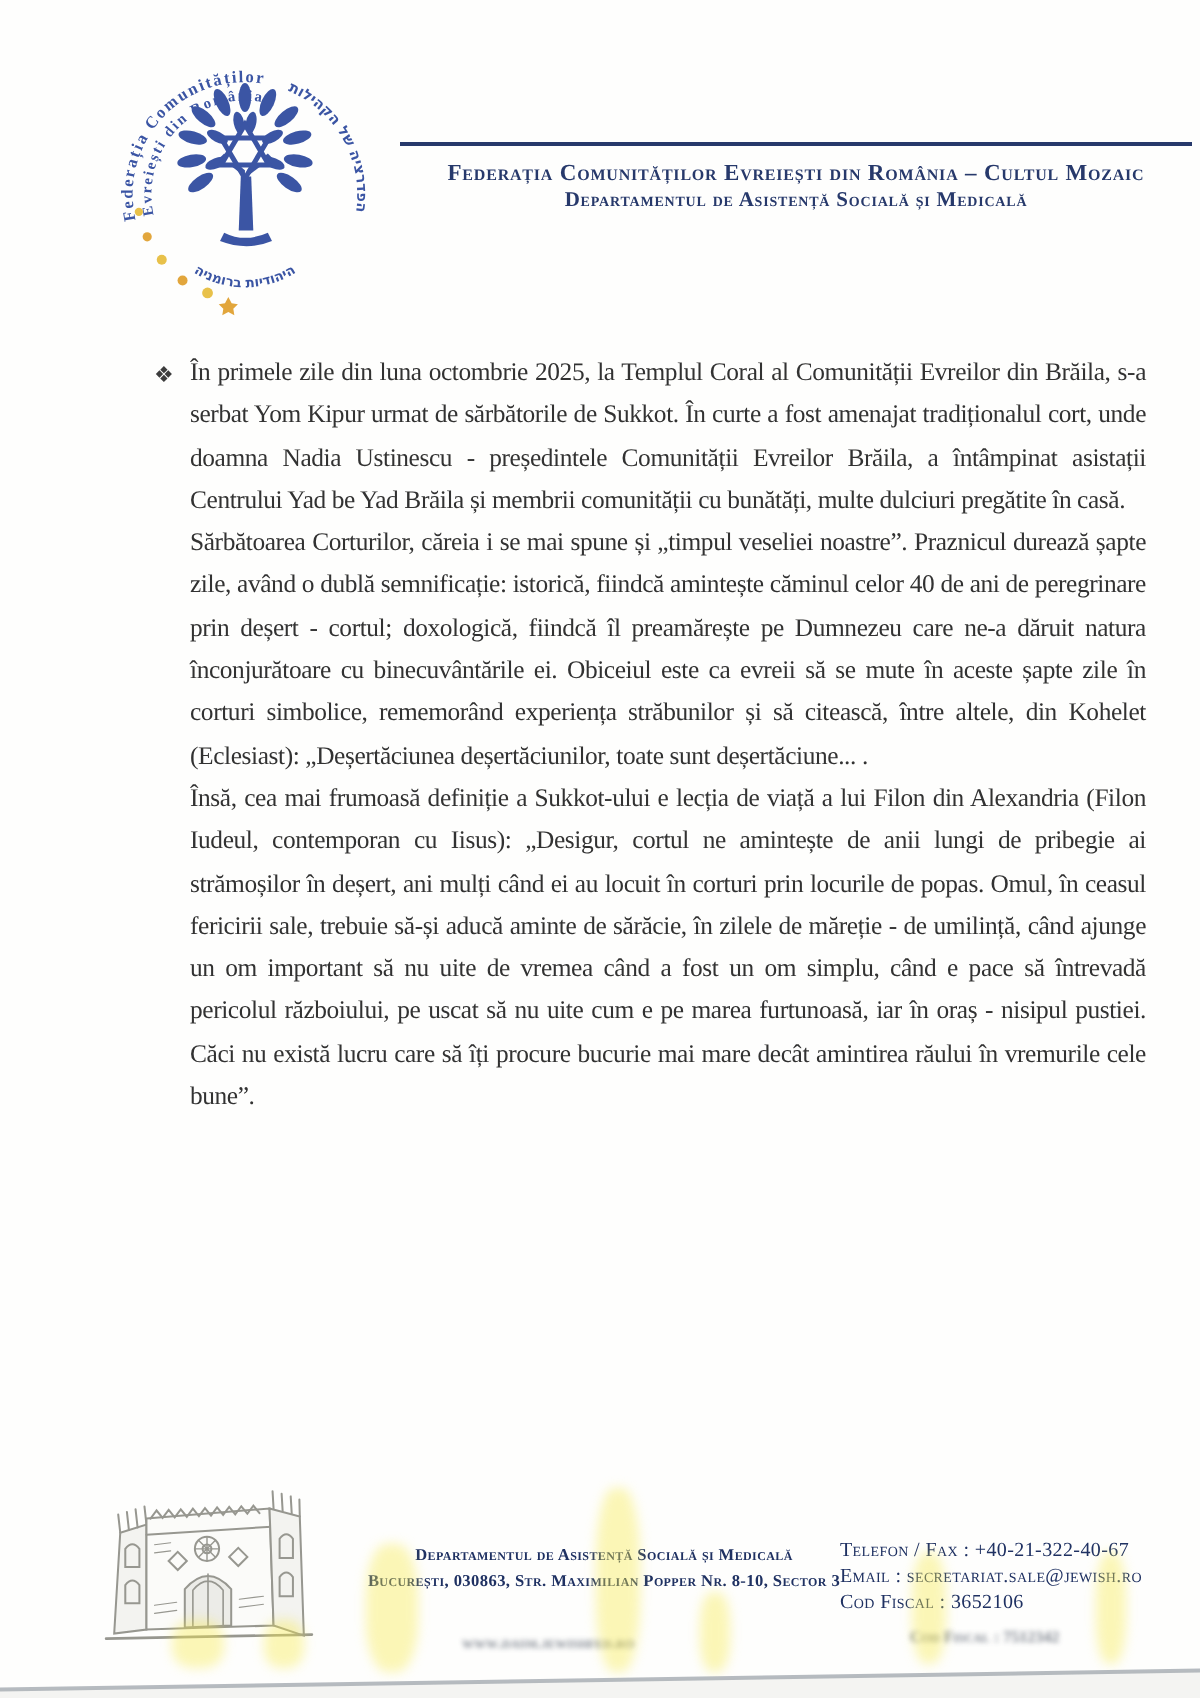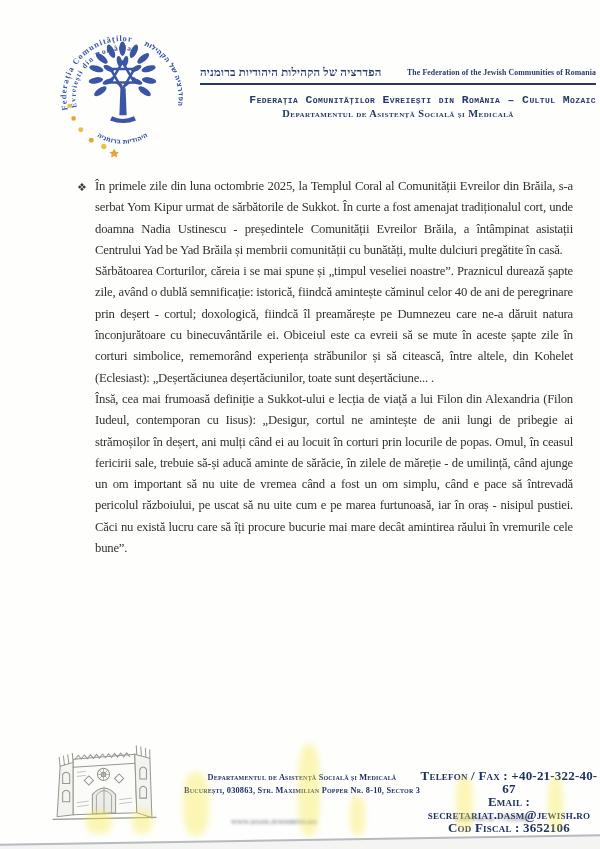--- a/index.html
+++ b/index.html
@@ -10,22 +10,22 @@
   }
 
   
   .logo { position:absolute; left:58px; top:30px; width:130px; height:130px; }
   .head-right { position:absolute; left:200px; top:66px; width:396px; }
   .lang-row { display:flex; justify-content:space-between; align-items:flex-end; }
   .hebrew-name { font-size:11.5px; font-weight:bold; color:#27396b; direction:rtl; letter-spacing:.2px; }
   .english-name { font-size:7.8px; font-weight:bold; color:#27396b; letter-spacing:.1px; padding-bottom:1px; }
   .head-rule { border-top:2px solid #27396b; margin-top:5px; }
   .org-line1 {
-    margin-top:8px; text-align:right; color:#27396b; font-weight:bold;
-    font-size:11.5px; font-variant:small-caps; letter-spacing:.4px;font-family:Liberation Mono, monospace;
+    margin-top:8px; text-align:center; color:#27396b; font-weight:bold;
+    font-size:11.5px; font-variant:small-caps; letter-spacing:.4px;
   }
   .org-line2 {
     margin-top:2px; text-align:center; color:#27396b; font-weight:bold;
     font-size:10.5px; font-variant:small-caps; letter-spacing:.4px;
   }
 
   
   .letter-body {
     position:absolute; left:95px; top:176px; width:478px;
     font-size:12.7px; line-height:21.3px; color:#323232;
@@ -38,23 +38,23 @@
   }
 
   
   .building { position:absolute; left:46px; top:736px; width:116px; height:96px; }
   .f-center {
     position:absolute; left:172px; top:771px; width:260px; text-align:center;
     color:#1f3162; font-weight:bold; font-variant:small-caps;
     font-size:8.3px; line-height:13px; letter-spacing:.2px;
   }
   .f-right {
-    position:absolute; left:420px; top:769px; width:178px; text-align:center;
-    color:#1f3162; font-weight:bold; font-variant:small-caps;
-    font-size:13px; line-height:13px; letter-spacing:.2px;
+    position:absolute; left:420px; top:769px; width:178px; text-align:left;
+    color:#1f3162; font-weight:normal; font-variant:small-caps;
+    font-size:10px; line-height:13px; letter-spacing:.2px;
   }
   .ghost {
     position:absolute; color:#5f6673; font-weight:bold; font-variant:small-caps;
     font-size:8px; filter:blur(1.4px); opacity:.8; white-space:nowrap;
   }
   .ghost-center { left:231px; top:817px; }
   .ghost-right  { left:455px; top:814px; }
 
   .streak {
     position:absolute; background:rgba(247,235,75,.4);
@@ -165,24 +165,20 @@
       <circle cx="44" cy="112" r="2.6" fill="#e8c14a"></circle>
       <circle cx="32" cy="106" r="2.4"></circle>
       <circle cx="22" cy="96" r="2.4" fill="#e8c14a"></circle>
       <circle cx="15" cy="85" r="2.2"></circle>
       <circle cx="11" cy="73" r="2" fill="#e8c14a"></circle>
       <path d="M54 114 l1.6 3 3 .4 -2.2 2.2 .5 3.1 -2.9 -1.5 -2.9 1.5 .5 -3.1 -2.2 -2.2 3 -.4 z" fill="#e2a63c"></path>
     </g>
   </svg>
 
   <div class="head-right">
-    <div class="lang-row">
-      <span class="hebrew-name">הפדרציה של הקהילות היהודיות ברומניה</span>
-      <span class="english-name">The Federation of the Jewish Communities of Romania</span>
-    </div>
     <div class="head-rule"></div>
     <div class="org-line1">Federația Comunităților Evreiești din România – Cultul Mozaic</div>
     <div class="org-line2">Departamentul de Asistență Socială și Medicală</div>
   </div>
 
   <div class="letter-body">
     <span class="bullet">❖</span>
     <p>În primele zile din luna octombrie 2025, la Templul Coral al Comunității Evreilor din Brăila, s-a serbat Yom Kipur urmat de sărbătorile de Sukkot. În curte a fost amenajat tradiționalul cort, unde doamna Nadia Ustinescu - președintele Comunității Evreilor Brăila, a întâmpinat asistații Centrului Yad be Yad Brăila și membrii comunității cu bunătăți, multe dulciuri pregătite în casă.</p>
     <p>Sărbătoarea Corturilor, căreia i se mai spune și „timpul veseliei noastre”. Praznicul durează șapte zile, având o dublă semnificație: istorică, fiindcă amintește căminul celor 40 de ani de peregrinare prin deșert - cortul; doxologică, fiindcă îl preamărește pe Dumnezeu care ne-a dăruit natura înconjurătoare cu binecuvântările ei. Obiceiul este ca evreii să se mute în aceste șapte zile în corturi simbolice, rememorând experiența străbunilor și să citească, între altele, din Kohelet (Eclesiast): „Deșertăciunea deșertăciunilor, toate sunt deșertăciune... .</p>
     <p>Însă, cea mai frumoasă definiție a Sukkot-ului e lecția de viață a lui Filon din Alexandria (Filon Iudeul, contemporan cu Iisus): „Desigur, cortul ne amintește de anii lungi de pribegie ai strămoșilor în deșert, ani mulți când ei au locuit în corturi prin locurile de popas. Omul, în ceasul fericirii sale, trebuie să-și aducă aminte de sărăcie, în zilele de măreție - de umilință, când ajunge un om important să nu uite de vremea când a fost un om simplu, când e pace să întrevadă pericolul războiului, pe uscat să nu uite cum e pe marea furtunoasă, iar în oraș - nisipul pustiei. Căci nu există lucru care să îți procure bucurie mai mare decât amintirea răului în vremurile cele bune”.</p>
@@ -221,21 +217,21 @@
     </g>
   </svg>
 
   <div class="f-center">
     <div>Departamentul de Asistență Socială și Medicală</div>
     <div>București, 030863, Str. Maximilian Popper Nr. 8-10, Sector 3</div>
   </div>
 
   <div class="f-right">
     <div>Telefon / Fax : +40-21-322-40-67</div>
-    <div>Email : secretariat.dasm@jewish.ro</div>
+    <div>Email : secretariat.sale@jewish.ro</div>
     <div>Cod Fiscal : 3652106</div>
   </div>
 
   <div class="ghost ghost-center">www.dasm.jewishfed.ro</div>
   <div class="ghost ghost-right">Cod Fiscal : 7512342</div>
 
   <div class="streak" style="left:86px; top:810px; width:26px; height:24px;"></div>
   <div class="streak" style="left:132px; top:810px; width:20px; height:24px;"></div>
   <div class="streak" style="left:183px; top:772px; width:26px; height:64px;"></div>
   <div class="streak" style="left:298px; top:744px; width:22px; height:92px;"></div>

